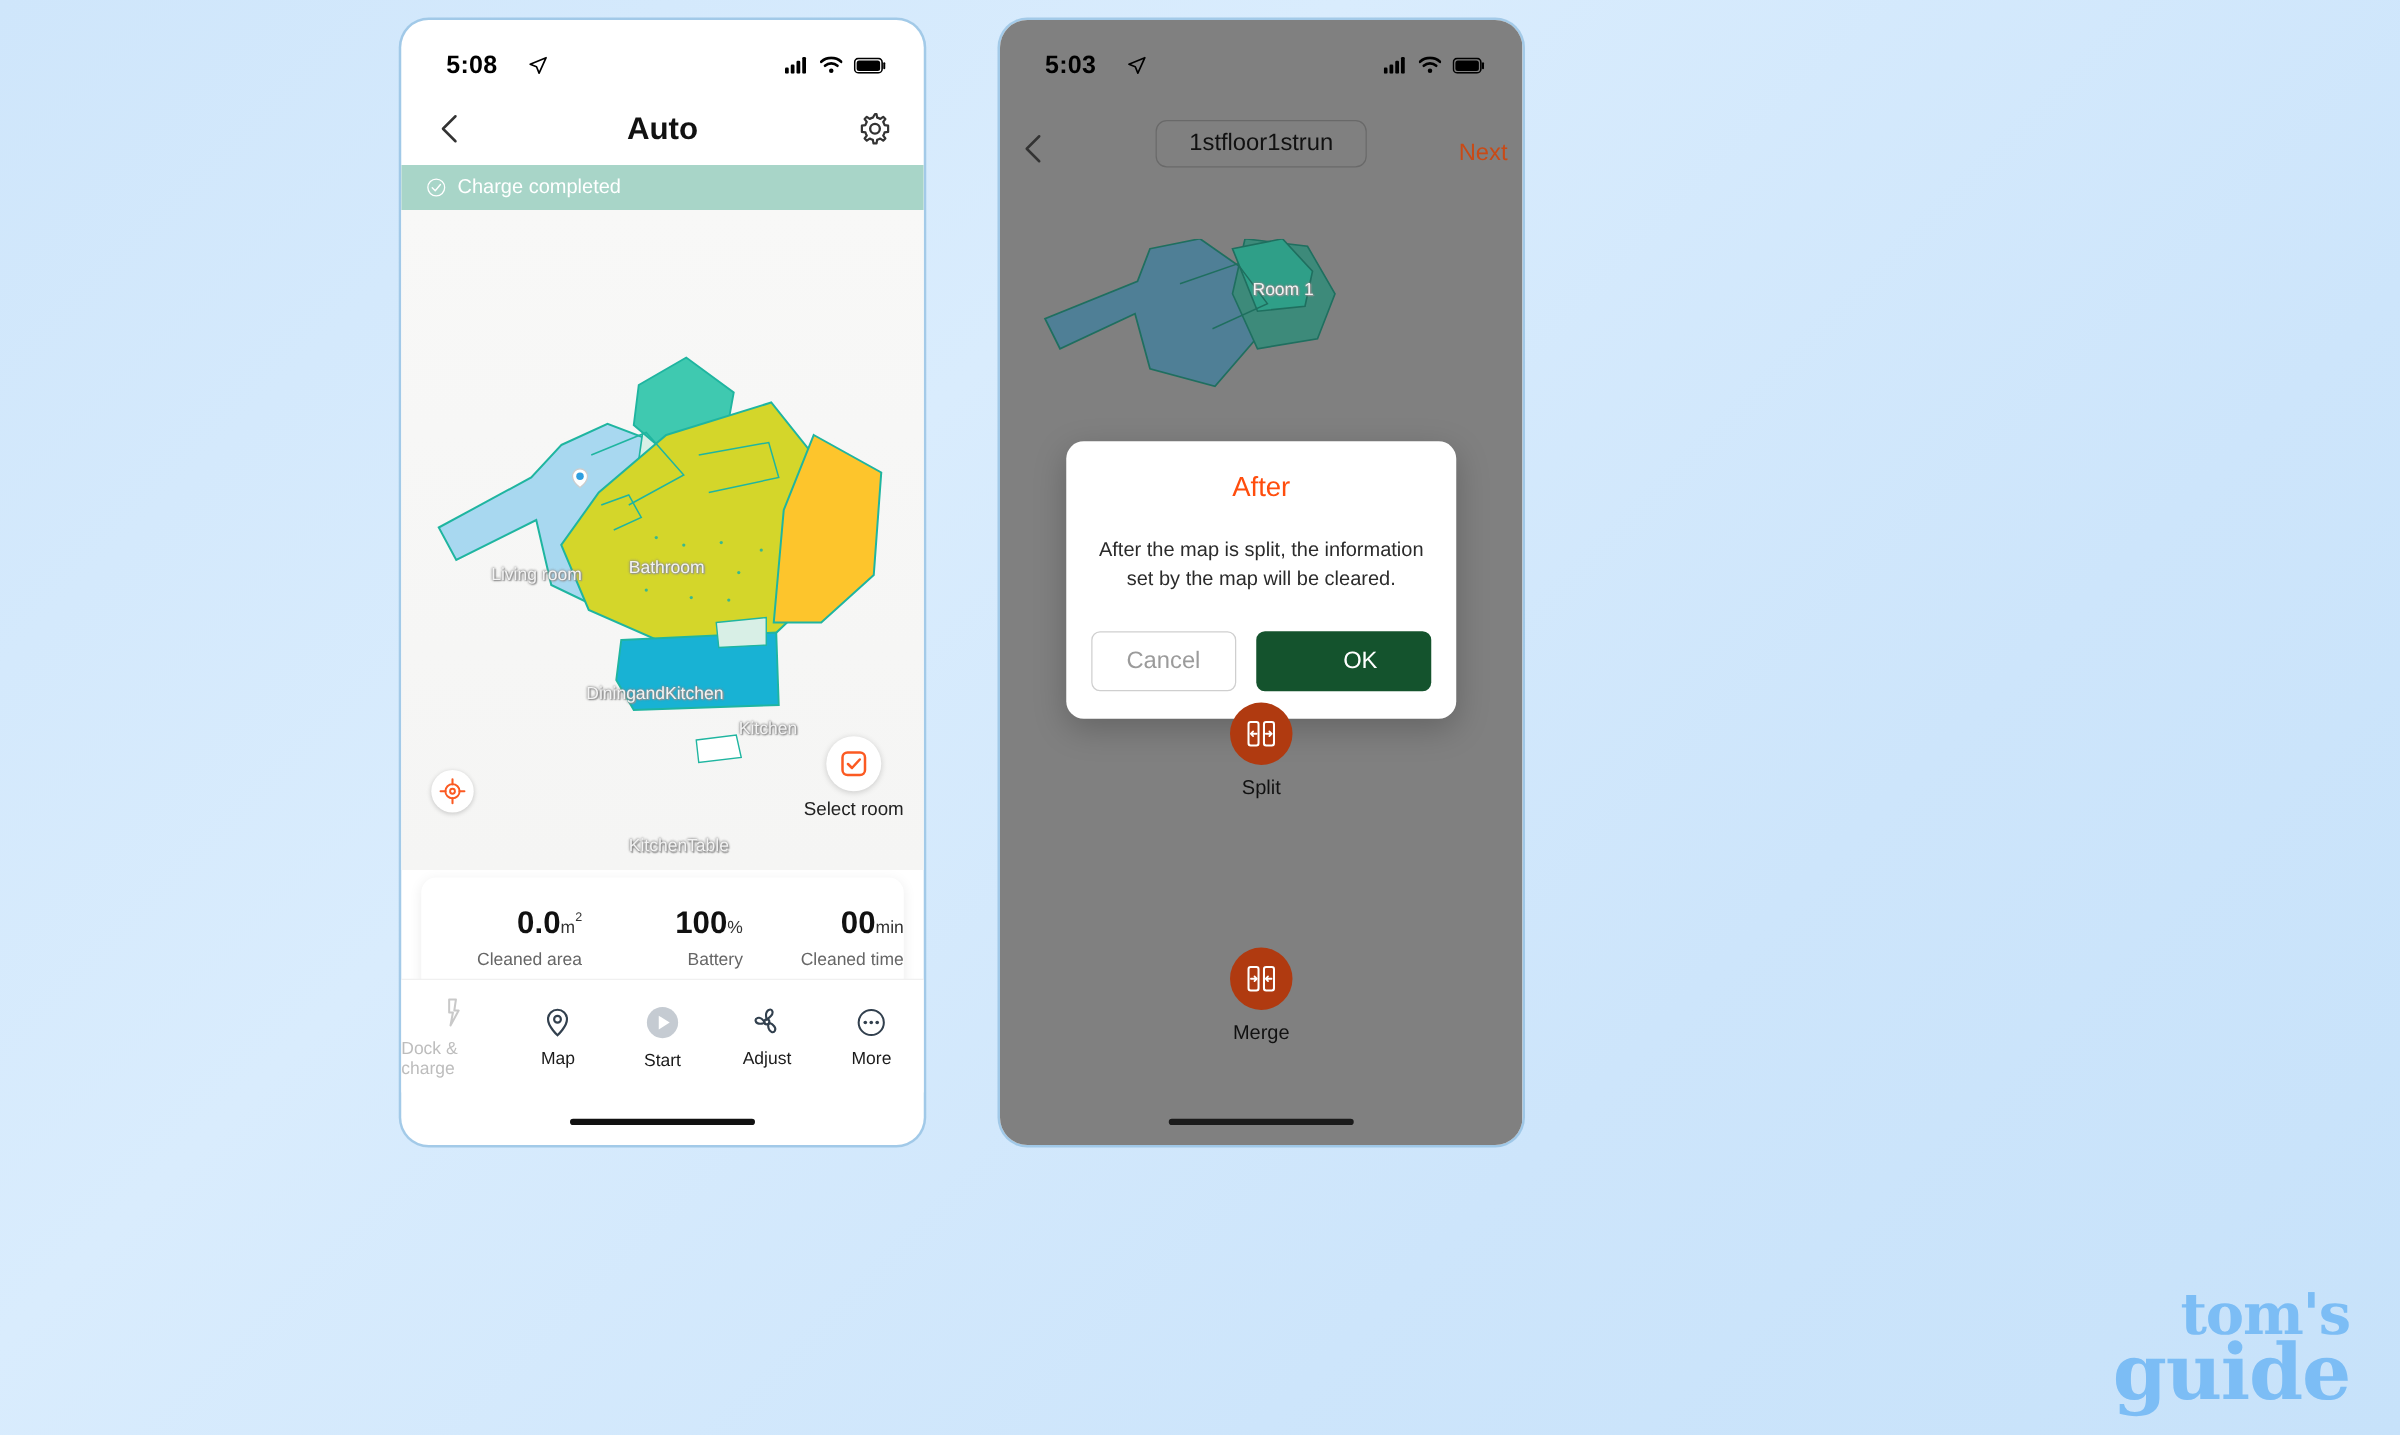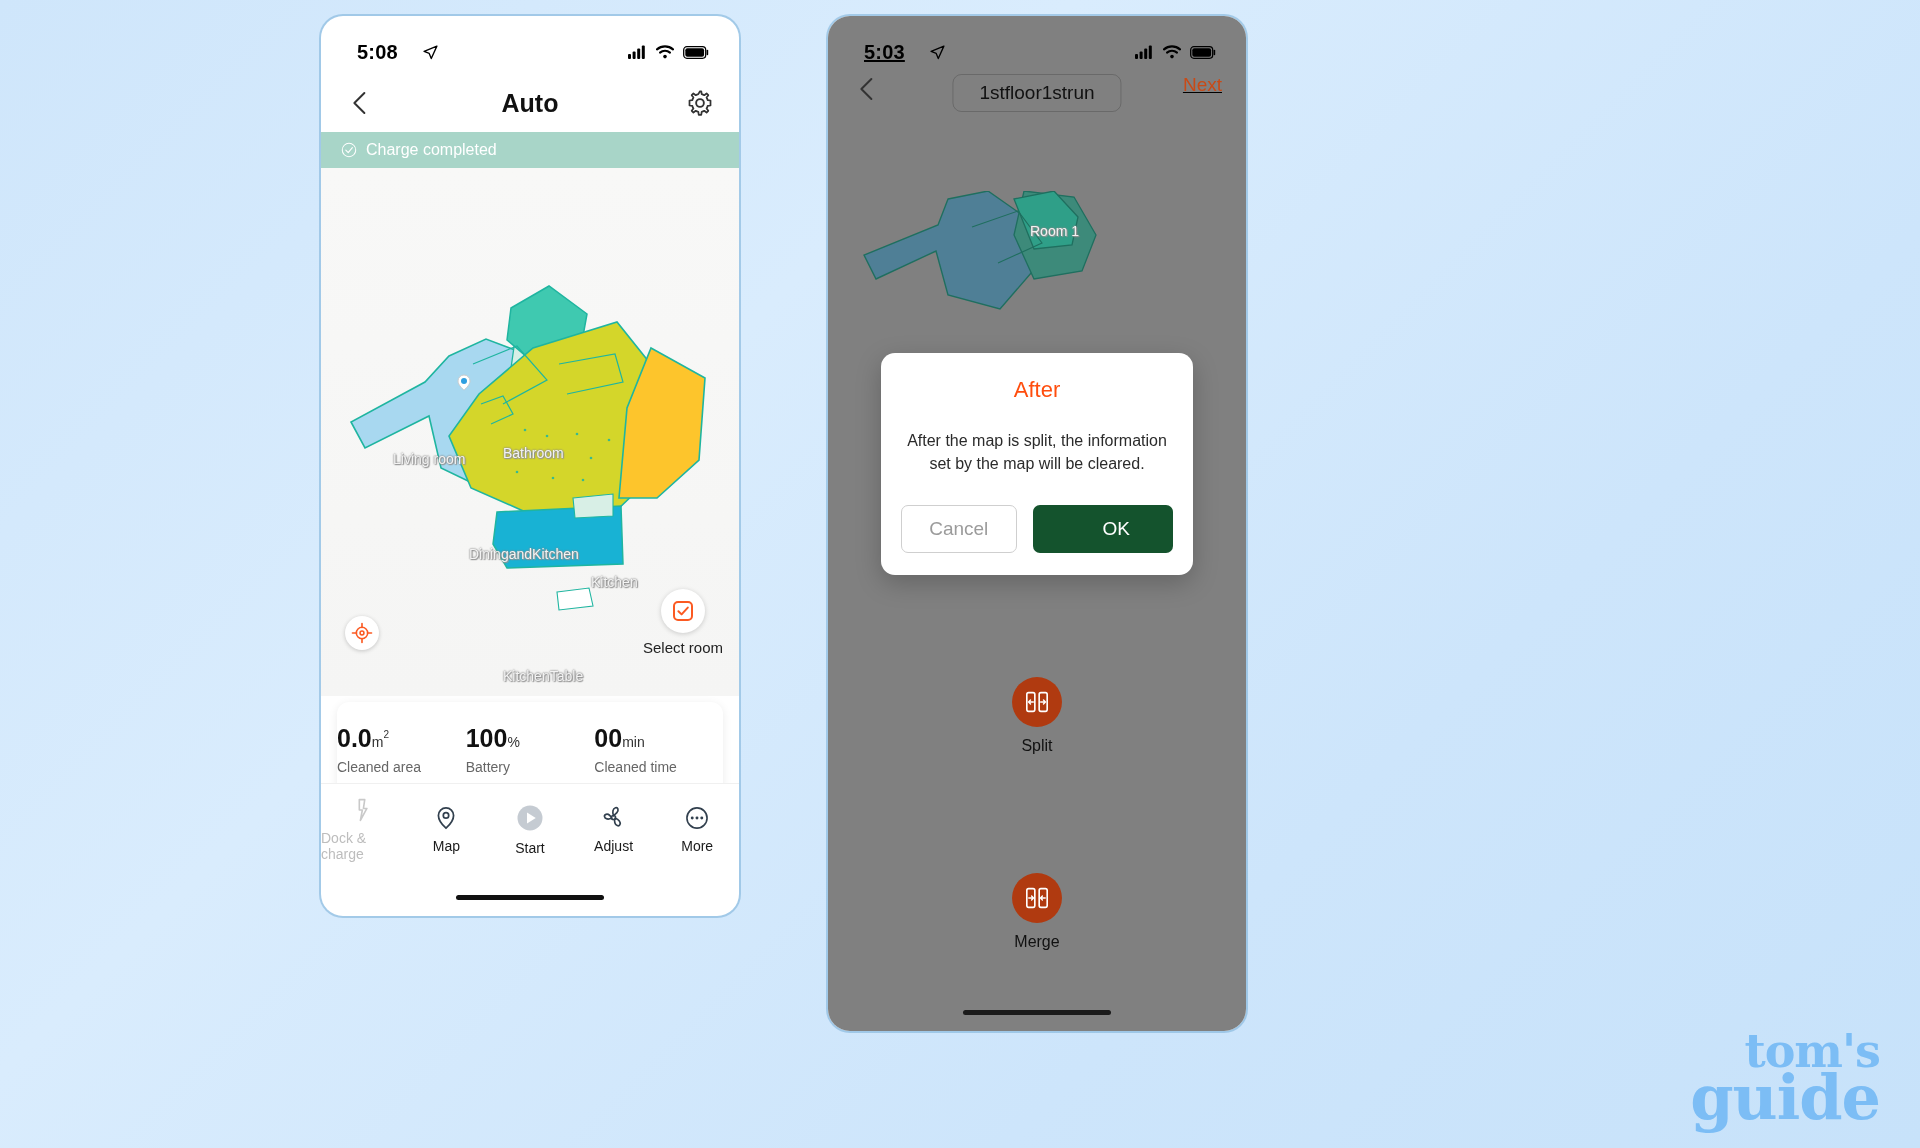--- a/index.html
+++ b/index.html
@@ -15,21 +15,21 @@
 
   
   .phone {
     position: absolute;
     background: #ffffff;
     border-radius: 22px;
     overflow: hidden;
     box-shadow: 0 0 0 2px rgba(120,175,215,.55);
   }
   #phone-left  { left: 321px; top: 16px;  width: 418px; height: 900px; }
-  #phone-right { left: 828px; top: 16px;  width: 418px; height: 1015px; text-decoration: underline; }
+  #phone-right { left: 800px; top: 16px;  width: 418px; height: 900px; }
 
   
   .statusbar {
     height: 58px;
     display: flex; align-items: center;
     justify-content: space-between;
     padding: 14px 30px 0 36px;
   }
   .sb-time {
     font-size: 20px; font-weight: 700; letter-spacing: .2px;
@@ -96,21 +96,21 @@
 
   
   .stats-card {
     margin: 6px 16px 0 16px;
     background: #fff;
     border-radius: 12px;
     box-shadow: 0 2px 10px rgba(0,0,0,.08);
     height: 96px;
     display: flex; align-items: center;
   }
-  .stat { flex: 1; text-align: left; }
+  .stat { flex: 1; text-align: right; }
   .stat-value { font-size: 25px; font-weight: 700; color: #111; line-height: 1.1; }
   .stat-value .unit { font-size: 14px; font-weight: 400; color: #333; }
   .stat-value .unit.sup { vertical-align: super; font-size: 10px; }
   .stat-label { font-size: 14px; color: #666; margin-top: 6px; }
 
   
   .tabbar {
     position: absolute; left:0; right:0; bottom: 42px;
     height: 90px; background: #fff;
     display: flex; align-items: center;
@@ -128,21 +128,21 @@
   }
   .tabbar-top-sep { position:absolute; left:0; right:0; bottom:132px; height:1px; background:#f0f0f0;}
 
   
   #phone-right .screen-dim {
     position: absolute; inset: 0;
     background: #808080;
   }
   .r-content { position: relative; height: 100%; }
   .r-statusbar { height: 58px; display:flex; align-items:center; justify-content:space-between; padding: 14px 30px 0 36px; }
-  .r-navbar { height: 60px; display:flex; align-items:flex-start; justify-content:space-between; padding: 0 24px; position: relative; }
+  .r-navbar { height: 60px; display:flex; align-items:flex-end; justify-content:space-between; padding: 0 12px; position: relative; }
   .name-pill {
     position:absolute; left:50%; transform: translateX(-50%);
     border: 1px solid rgba(0,0,0,.18);
     border-radius: 9px;
     padding: 7px 26px;
     font-size: 19px; color: #111; background: transparent;
   }
   .next-link { font-size: 19px; color: #c94a16; }
   .enter-map-name { text-align: center; font-size: 19px; color: #3b3b3b; margin-top: 20px; }
 

